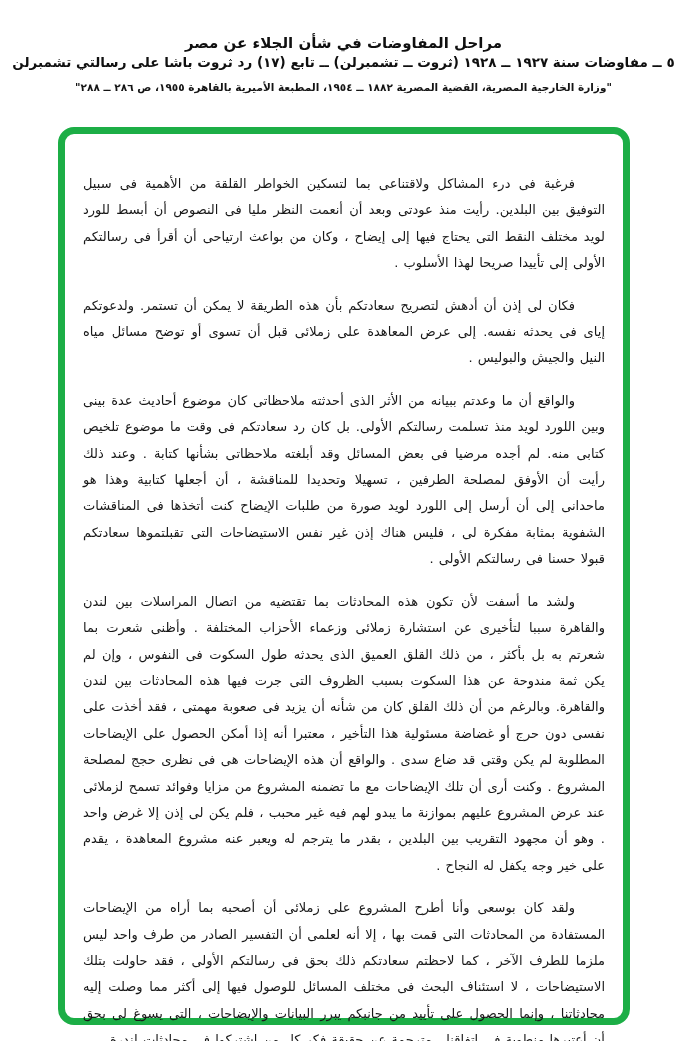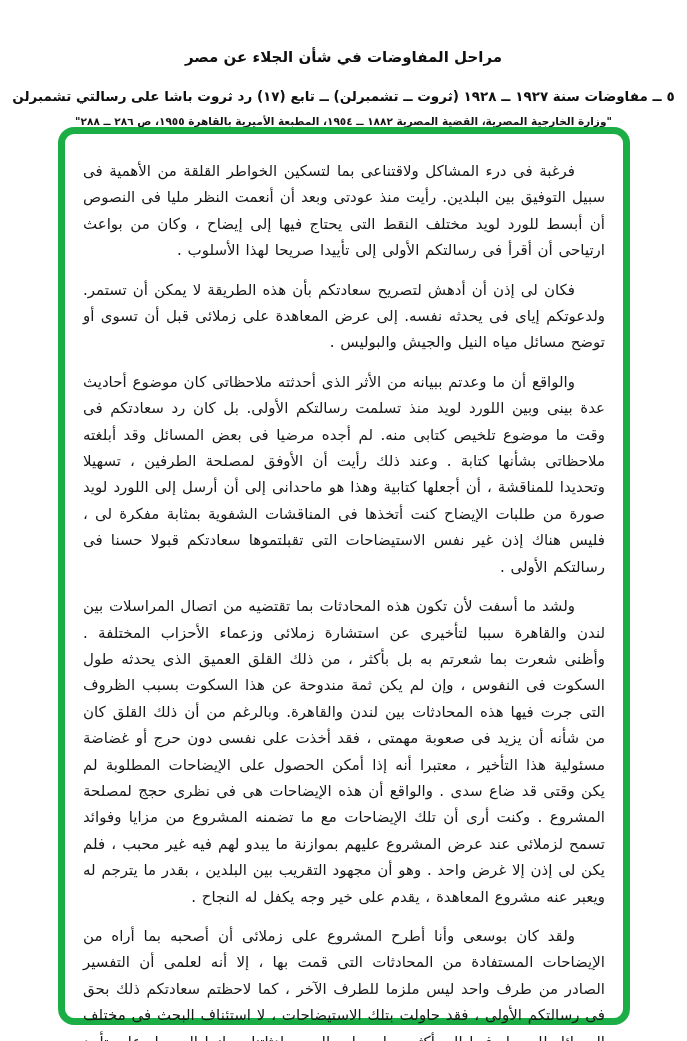--- a/index.html
+++ b/index.html
@@ -11,34 +11,34 @@
     position: relative;
     width: 687px;
     height: 1041px;
     background: #ffffff;
     direction: rtl;
     font-family: "DejaVu Sans", sans-serif;
     color: #141414;
     overflow: hidden;
   }
   .header {
-    padding-top: 48px;
+    padding-top: 34px;
   }
   .doc-title {
     text-align: center;
     font-weight: bold;
     font-size: 15px;
     letter-spacing: 0;
     color: #101010;
   }
   .doc-subtitle {
     text-align: center;
     font-weight: bold;
     font-size: 13.5px;
-    margin-top: 22px;
+    margin-top: 2px;
     color: #101010;
     white-space: nowrap;
   }
   .doc-source {
     text-align: center;
     font-weight: bold;
     font-size: 10.5px;
     margin-top: 11px;
     color: #141414;
   }
@@ -48,22 +48,22 @@
     top: 127px;
     width: 572px;
     height: 898px;
     box-sizing: border-box;
     border: 7px solid #1cae46;
     border-radius: 16px;
     background: #ffffff;
     padding: 21px 18px 10px 18px;
   }
   .frame p {
-    margin: 3px 0 13px 0;
-    font-size: 15px;
+    margin: 16px 0 13px 0;
+    font-size: 13px;
     line-height: 26.4px;
     text-align: justify;
     text-indent: 30px;
     color: #181818;
     word-spacing: 1px;
   }
   .frame p:last-child {
     margin-bottom: 0;
   }
 </style>

